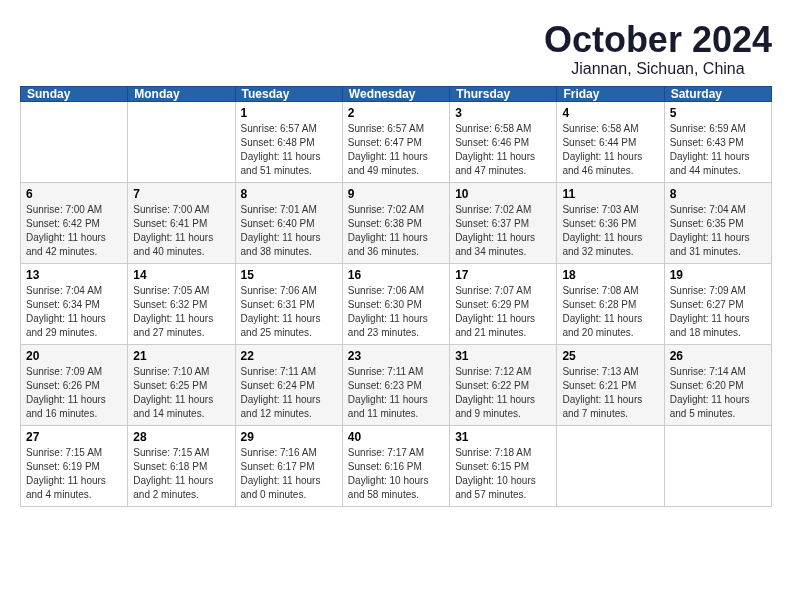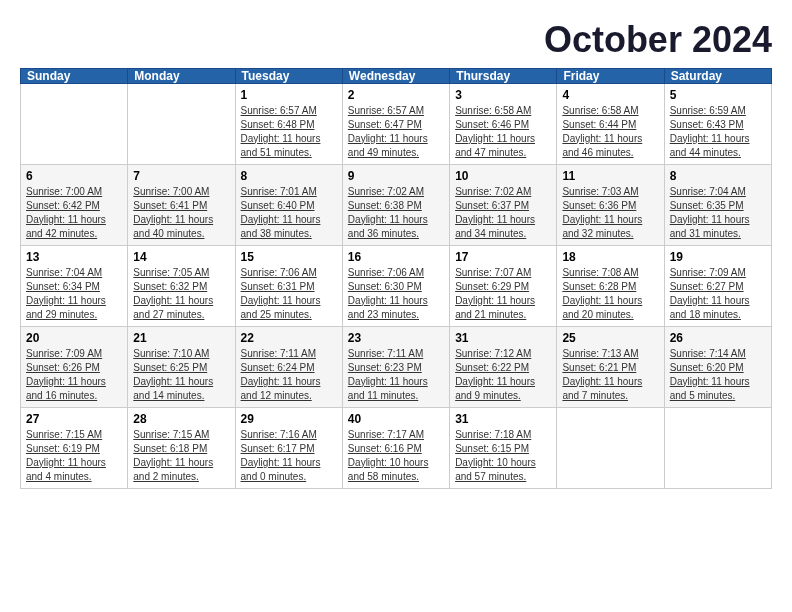--- a/index.html
+++ b/index.html
@@ -62,36 +62,36 @@
     .day-num {
       font-size: 12px;
       font-weight: bold;
       margin-bottom: 2px;
       color: #000;
     }
     .day-info {
       font-size: 10px;
       color: #333;
       line-height: 1.4;
-      text-decoration: underline;
     }
     .empty-cell {
       background: #fff !important;
     }
     .calendar tr:nth-child(even) .empty-cell {
       background: #f5f5f5 !important;
     }
   </style>
 </head>
 <body>
 
 <div class="header">
   <div class="logo-wrapper"></div>
   <div class="title-block">
     <div class="month-title">October 2024</div>
+    <div class="location-title">Jiannan, Sichuan, China</div>
   </div>
 </div>
 
 <table class="calendar">
   <thead>
     <tr>
     <th>Sunday</th>
         <th>Monday</th>
         <th>Tuesday</th>
         <th>Wednesday</th>

